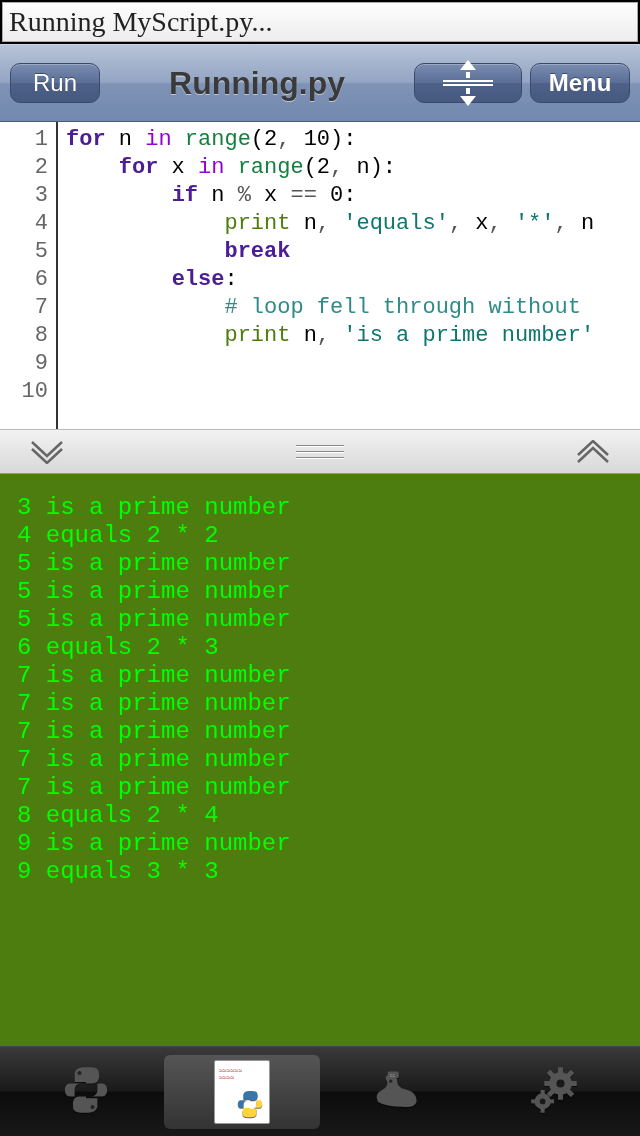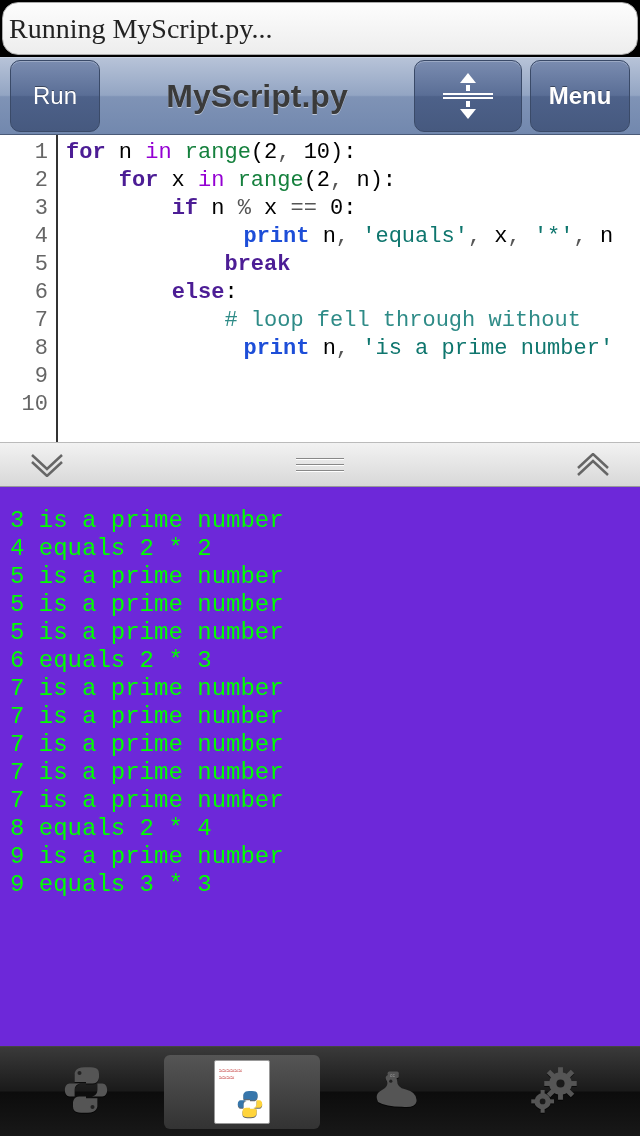--- a/index.html
+++ b/index.html
@@ -6,24 +6,24 @@
 body {
   width: 640px;
   height: 1136px;
   overflow: hidden;
   font-family: -apple-system, Helvetica, Arial, sans-serif;
   background: #000;
   display: flex;
   flex-direction: column;
 }
 .status-bar {
-  height: 53px;
+  height: 40px;
   background: linear-gradient(#fdfdfd, #ededed);
   border: 1px solid #aaa;
-  border-radius: 16px;
+  border-radius: 0;
   margin: 2px;
   display: flex;
   align-items: center;
   padding: 0 6px;
   font-size: 28px;
   font-family: Georgia, serif;
   color: #222;
 }
 .toolbar {
   height: 78px;
@@ -37,21 +37,21 @@
 }
 .toolbar-btn {
   background: linear-gradient(#7a8cb0, #5a6e96 49%, #4d6189 51%, #46597f);
   border: 1px solid #3a4a68;
   border-radius: 10px;
   color: #fff;
   font-size: 24px;
   font-family: Helvetica, Arial, sans-serif;
   text-shadow: 0 -1px 0 rgba(0,0,0,0.4);
   box-shadow: inset 0 1px 0 rgba(255,255,255,0.25);
-  height: 72px;
+  height: 40px;
   padding: 0 20px;
   display: flex;
   align-items: center;
   justify-content: center;
 }
 .run-btn { width: 90px; }
 .menu-btn { width: 100px; font-weight: bold; }
 .split-btn { width: 108px; }
 .title {
   flex: 1;
@@ -107,21 +107,21 @@
   white-space: pre;
   color: #000;
   overflow: hidden;
 }
 .kw { color: #4c1d95; font-weight: bold; }
 .kw2 { color: #9400d3; font-weight: normal; }
 .builtin { color: #15803d; }
 .op { color: #555; }
 .str { color: #0f766e; font-family: Liberation Mono, monospace; }
 .cm { color: #2e8b87; }
-.fn { color: #1d4ed8; font-weight: bold; margin-left: 19px; }
+.fn { color: #4d7c0f; font-weight: normal; }
 .num { color: #000; }
 
 .divider {
   height: 45px;
   background: linear-gradient(#f2f2f2, #d8d8d8);
   border-top: 1px solid #bbb;
   border-bottom: 1px solid #999;
   display: flex;
   align-items: center;
   justify-content: space-between;
@@ -134,26 +134,26 @@
 }
 .grip {
   display: flex;
   flex-direction: column;
   gap: 4px;
 }
 .grip div { width: 48px; height: 2px; background: #888; border-bottom:1px solid #fff; }
 
 .console {
   flex: 1;
-  background: #6d28d9;
+  background: #4d7c0f;
   color: #00ff00;
   font-family: "Courier New", monospace;
   font-size: 24px;
   line-height: 28px;
-  padding: 20px 10px;
+  padding: 20px 17px;
   white-space: pre;
   overflow: hidden;
 }
 
 .tabbar {
   height: 90px;
   background: linear-gradient(#3a3a3a, #1a1a1a 49%, #0c0c0c 51%, #181818);
   border-top: 1px solid #444;
   display: flex;
   align-items: center;
@@ -193,21 +193,21 @@
 <body>
 
 <div class="status-bar">
   <span>Running MyScript.py...</span>
 </div>
 
 <div class="toolbar">
   <div class="toolbar-btn run-btn">
     <span>Run</span>
   </div>
-  <div class="title">MyScript.py</div>
+  <div class="title">Running.py</div>
   <div class="toolbar-btn split-btn">
     <div class="split-icon">
       <div class="arrow-up"></div>
       <div class="stem"></div>
       <div class="line"></div>
       <div class="line"></div>
       <div class="stem"></div>
       <div class="arrow-down"></div>
     </div>
   </div>

